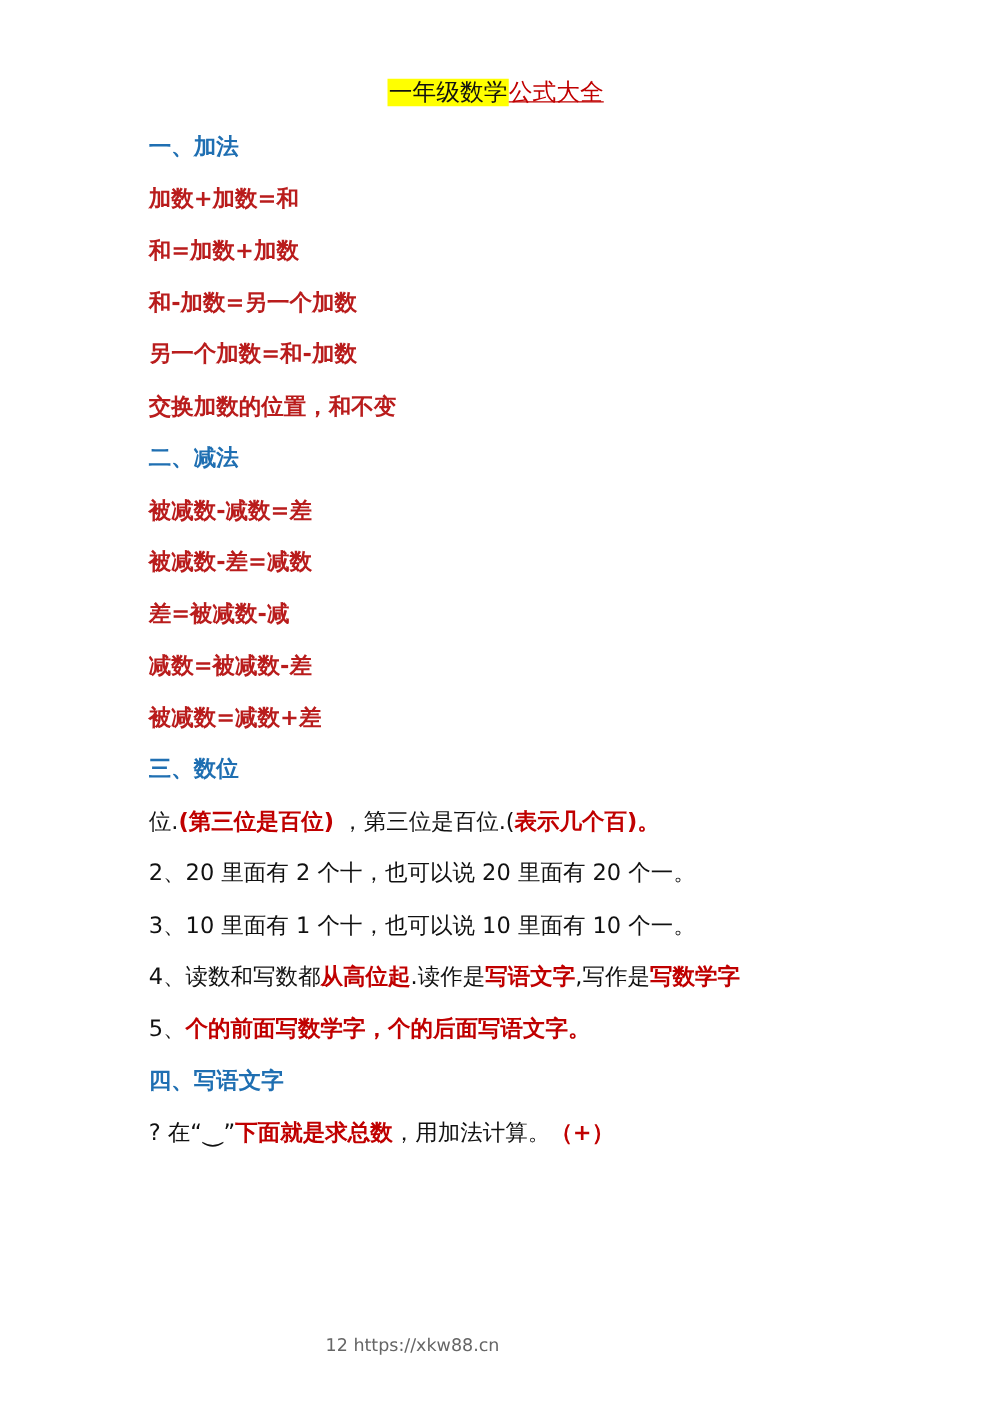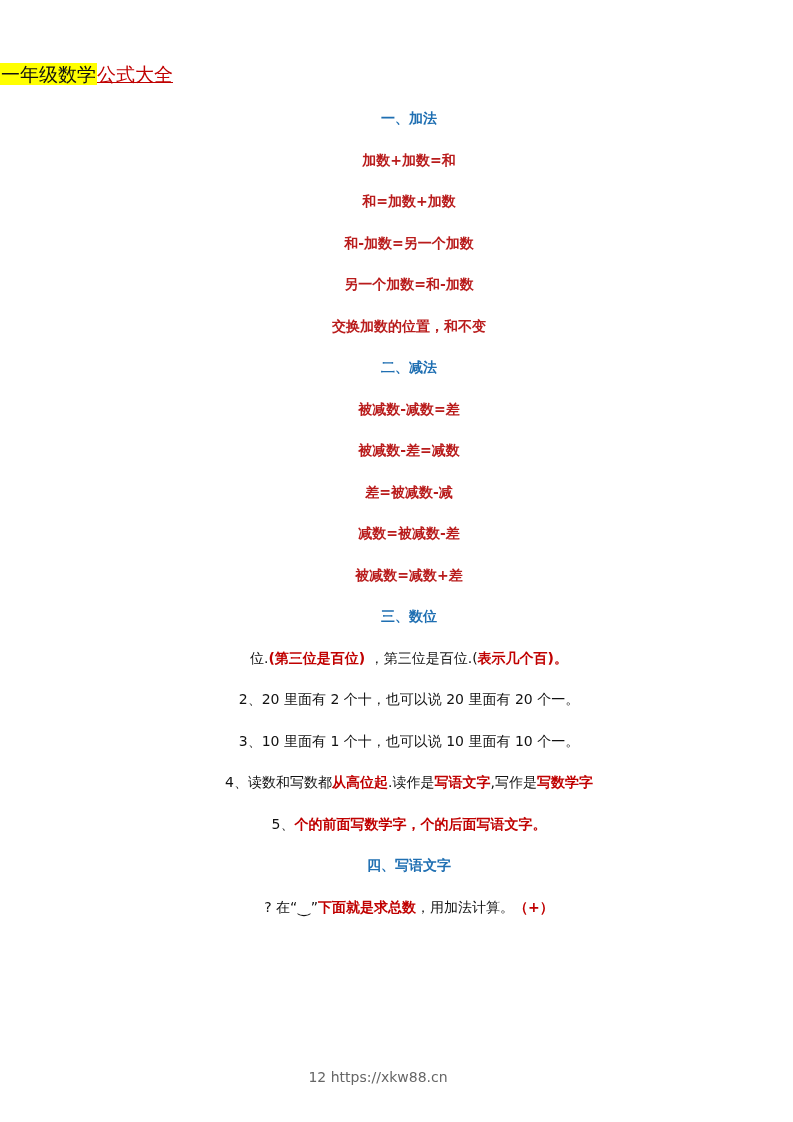--- a/index.html
+++ b/index.html
@@ -2,37 +2,37 @@
 <html><head>
 <meta charset="utf-8">
 <style>
   html, body { margin: 0; padding: 0; background: #ffffff; }
   body {
     width: 793px; height: 1122px; position: relative; overflow: hidden;
     font-family: "DejaVu Sans", "Liberation Sans", sans-serif;
   }
   .title {
     position: absolute; top: 60px; left: 0; width: 793px;
-    text-align: left; font-size: 19px; line-height: 28px; color: #111;
+    text-align: center; font-size: 19px; line-height: 28px; color: #111;
   }
   .title .hl { background: #ffff00; color: #111; padding: 0 1px; }
   .title .ul { color: #c00000; text-decoration: underline; text-decoration-color: #c00000; }
 
   .content { position: absolute; left: 119px; top: 100px; width: 580px; }
   .line {
-    height: 41.5px; line-height: 36px; font-size: 14px; white-space: nowrap; text-align: center;
+    height: 41.5px; line-height: 36px; font-size: 18px; white-space: nowrap;
   }
   .h { color: #1f6fb2; font-weight: bold; }
   .f { color: #b91c1c; font-weight: bold; }
   .n { color: #111; font-weight: normal; }
   .r { color: #c00000; font-weight: bold; }
 
   .footer {
     position: absolute; top: 1069px; left: 0; width: 660px; text-align: center;
-    font-size: 14px; color: #666; font-family: "DejaVu Sans", sans-serif; margin-left: 48px;
+    font-size: 14px; color: #666; font-family: "DejaVu Sans", sans-serif;
   }
 </style>
 </head>
 <body>
 
 <div class="title">
   <span class="hl">一年级数学</span><span class="ul">公式大全</span>
 </div>
 
 <div class="content">

